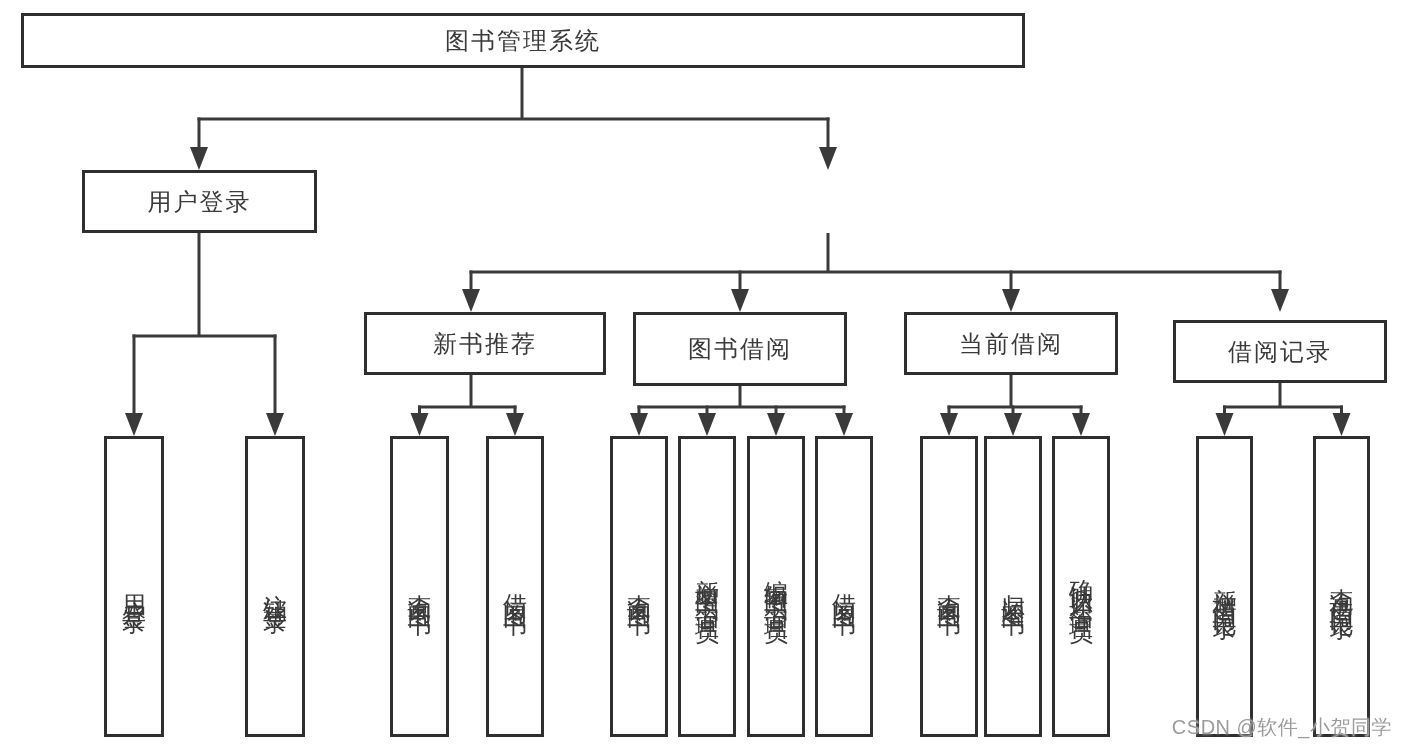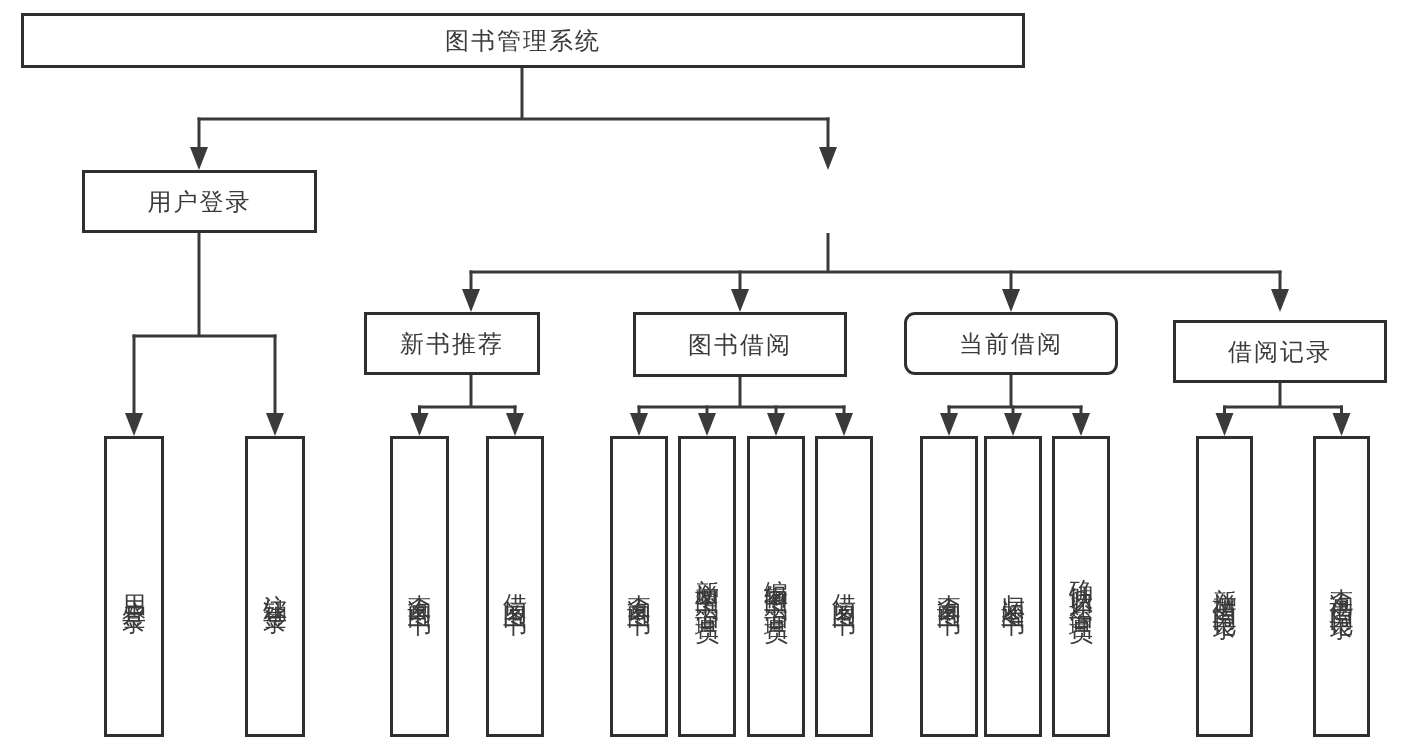--- a/index.html
+++ b/index.html
@@ -146,27 +146,27 @@
   </svg>
 
   <div class="node hbox" style="left:21px; top:13px; width:1004px; height:55px;">
     <span class="label">图书管理系统</span>
   </div>
 
   <div class="node hbox" style="left:82px; top:170px; width:235px; height:63px;">
     <span class="label">用户登录</span>
   </div>
 
-  <div class="node hbox" style="left:364px; top:312px; width:176px; height:63px;">
+  <div class="node hbox" style="left:364px; top:312px; width:242px; height:63px;">
     <span class="label">新书推荐</span>
   </div>
-  <div class="node hbox" style="left:633px; top:312px; width:214px; height:65px;">
+  <div class="node hbox" style="left:633px; top:312px; width:214px; height:74px;">
     <span class="label">图书借阅</span>
   </div>
-  <div class="node hbox" style="left:904px; top:312px; width:214px; height:63px;border-radius:11px;">
+  <div class="node hbox" style="left:904px; top:312px; width:214px; height:63px;">
     <span class="label">当前借阅</span>
   </div>
   <div class="node hbox" style="left:1173px; top:312px; width:214px; height:63px;margin-top:8px;">
     <span class="label">借阅记录</span>
   </div>
 
   <div class="node vbox" style="left:104px; top:436px; width:60px; height:301px;">
     <span class="vlabel">用户登录</span>
   </div>
   <div class="node vbox" style="left:245px; top:436px; width:60px; height:301px;">
@@ -203,14 +203,15 @@
     <span class="vlabel">确认归还（管理员）</span>
   </div>
 
   <div class="node vbox" style="left:1196px; top:436px; width:57px; height:301px;">
     <span class="vlabel">新增借阅记录</span>
   </div>
   <div class="node vbox" style="left:1313px; top:436px; width:57px; height:301px;">
     <span class="vlabel">查询借阅记录</span>
   </div>
 
+  <div class="watermark">CSDN @软件_小贺同学</div>
 
 </div>
 
 </body></html>

